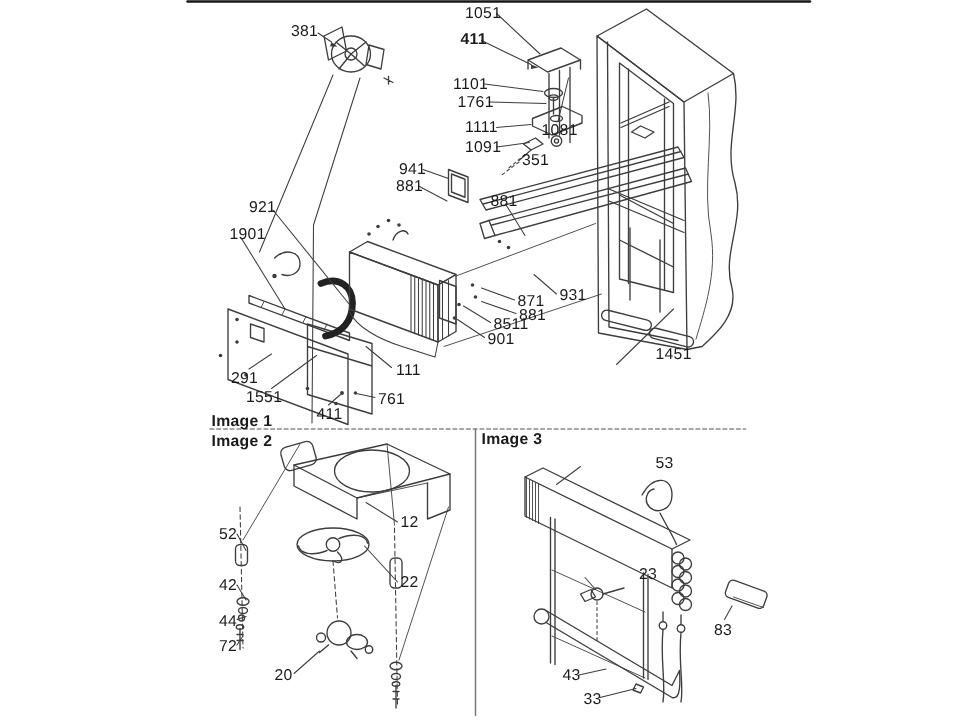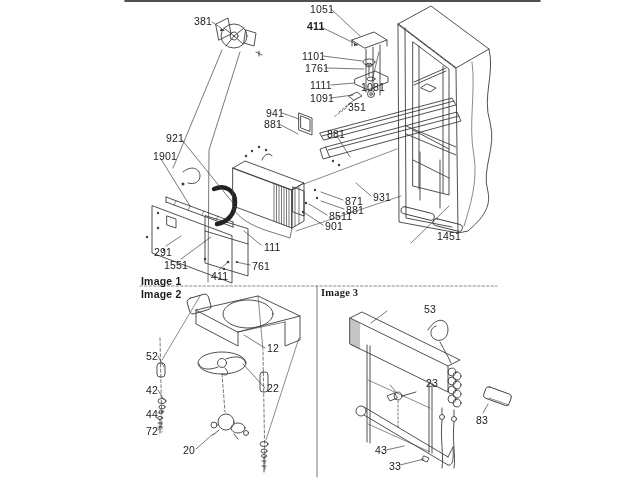--- a/index.html
+++ b/index.html
@@ -254,21 +254,21 @@
       <line x1="483" y1="413" x2="488" y2="404"></line>
       <line x1="386" y1="450" x2="404" y2="446"></line>
       <line x1="400" y1="465" x2="424" y2="459"></line>
     </g>
   </g>
 </svg>
 
 <div id="labels">
       <span class="callout section" style="left: 141px; top: 276px;">Image 1</span>
       <span class="callout section" style="left: 141px; top: 289px;">Image 2</span>
-      <span class="callout section" style="left: 321px; top: 288px; font-family: Liberation Serif, serif;">Image 3</span>
+      <span class="callout section" style="left: 321px; top: 288px;">Image 3</span>
       <span class="callout" style="left: 194px; top: 16px;">381</span>
       <span class="callout" style="left: 310px; top: 4px;">1051</span>
       <span class="callout b" style="left: 307px; top: 21px;">411</span>
       <span class="callout" style="left: 302px; top: 51px;">1101</span>
       <span class="callout" style="left: 305px; top: 63px;">1761</span>
       <span class="callout" style="left: 310px; top: 80px;">1111</span>
       <span class="callout" style="left: 361px; top: 82px;">1081</span>
       <span class="callout" style="left: 310px; top: 93px;">1091</span>
       <span class="callout" style="left: 348px; top: 102px;">351</span>
       <span class="callout" style="left: 266px; top: 108px;">941</span>
@@ -287,20 +287,20 @@
       <span class="callout" style="left: 252px; top: 261px;">761</span>
       <span class="callout" style="left: 211px; top: 271px;">411</span>
       <span class="callout" style="left: 393px; top: 231px; margin-left: 44px;">1451</span>
       <span class="callout" style="left: 267px; top: 343px;">12</span>
       <span class="callout" style="left: 146px; top: 351px;">52</span>
       <span class="callout" style="left: 267px; top: 383px;">22</span>
       <span class="callout" style="left: 146px; top: 385px;">42</span>
       <span class="callout" style="left: 146px; top: 409px;">44</span>
       <span class="callout" style="left: 146px; top: 426px;">72</span>
       <span class="callout" style="left: 183px; top: 445px;">20</span>
-      <span class="callout" style="left: 379px; top: 304px; padding-left: 45px;">53</span>
+      <span class="callout" style="left: 392px; top: 304px; padding-left: 45px;">53</span>
       <span class="callout" style="left: 381px; top: 378px; margin-left: 45px;">23</span>
       <span class="callout" style="left: 476px; top: 415px;">83</span>
       <span class="callout" style="left: 375px; top: 445px;">43</span>
       <span class="callout" style="left: 389px; top: 461px;">33</span>
     </div>
 
 </div>
 
 </body></html>

